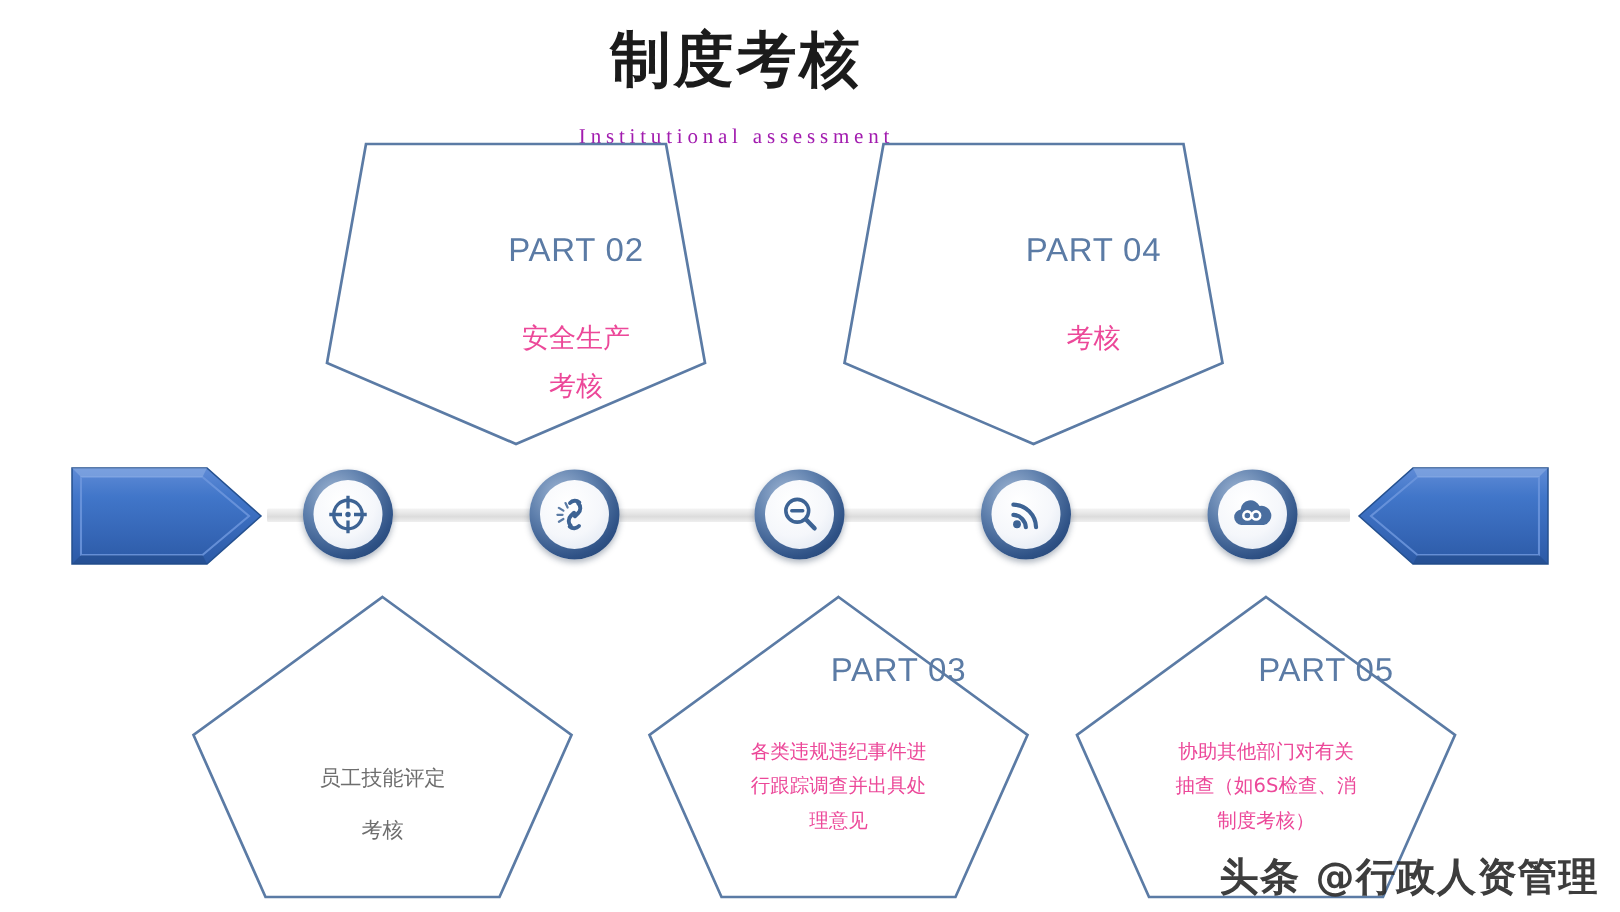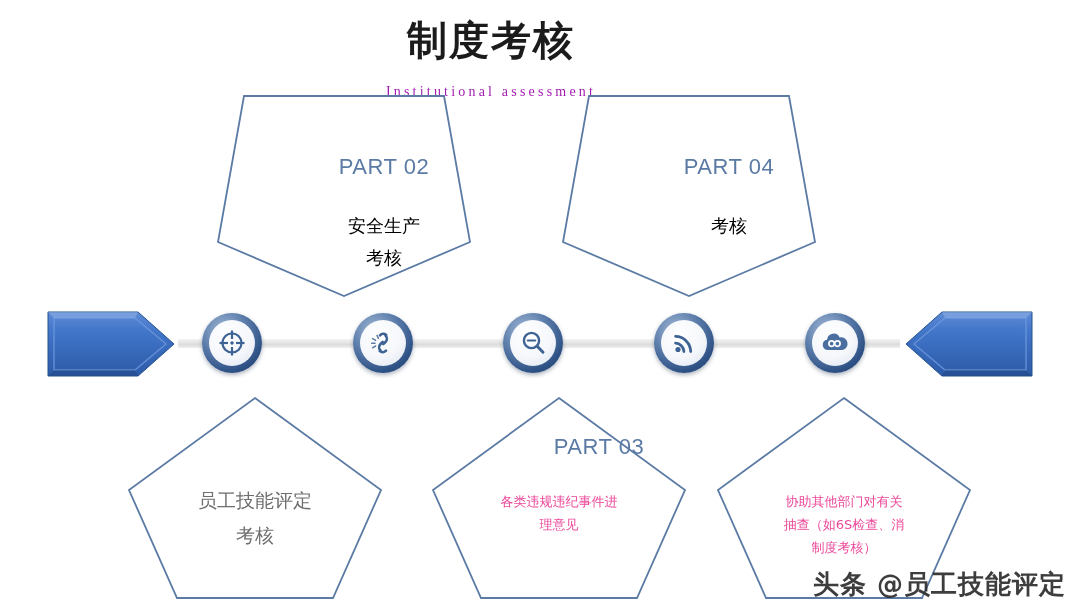--- a/index.html
+++ b/index.html
@@ -123,41 +123,41 @@
     margin-left: 40px;
   }
   .pent .pent-label {
     font-size: 22px;
     color: #5b7ba5;
     letter-spacing: 0.5px;
     font-weight: 400;
   }
   .pent .pent-desc {
     font-family: "DejaVu Sans", "Liberation Sans", sans-serif;
-    color: #000000;
+    color: #ec4899;
   }
 
   
   .pent.top .pent-label { top: 62px; }
   .pent.top .pent-desc {
     top: 118px;
     font-size: 18px;
     line-height: 32px;
   }
   .pent.p2 { left:  212px; top: 92px; }
   .pent.p4 { left:  557px; top: 92px; }
 
   
   .pent.bot .pent-label { top: 40px; }
   .pent.bot .pent-desc-big {
     position: absolute;
     left: 0; width: 264px;
     text-align: center;
-    top: 89px;
-    font-size: 19px;
+    top: 108px;
+    font-size: 14px;
     line-height: 35px;
     color: #6e6e6e;
     font-family: "DejaVu Sans", "Liberation Sans", sans-serif;
   }
   .pent.bot .pent-desc-small {
     position: absolute;
     left: 42px; width: 180px;
     text-align: center;
     top: 96px;
     font-size: 13px;
@@ -328,30 +328,32 @@
     </div>
   </div>
 
   <div class="pent bot p3">
     <svg class="outline" viewBox="0 0 264 208">
       <polygon points="132,4 258,96 210,204 54,204 6,96" fill="#ffffff" stroke="#5b7ba5" stroke-width="1.8" stroke-linejoin="miter"></polygon>
     </svg>
     <div class="pent-label">PART 03</div>
     <div class="pent-desc-small">
       <div>各类违规违纪事件进</div>
+      <div>行跟踪调查并出具处</div>
       <div>理意见</div>
     </div>
   </div>
 
   <div class="pent bot p5">
     <svg class="outline" viewBox="0 0 264 208">
       <polygon points="132,4 258,96 210,204 54,204 6,96" fill="#ffffff" stroke="#5b7ba5" stroke-width="1.8" stroke-linejoin="miter"></polygon>
     </svg>
+    <div class="pent-label">PART 05</div>
     <div class="pent-desc-small">
       <div>协助其他部门对有关</div>
       <div>抽查（如6S检查、消</div>
       <div>制度考核）</div>
     </div>
   </div>
 
-  <div class="watermark">头条 @员工技能评定</div>
+  <div class="watermark">头条 @行政人资管理</div>
 
 </div>
 
 </body></html>

